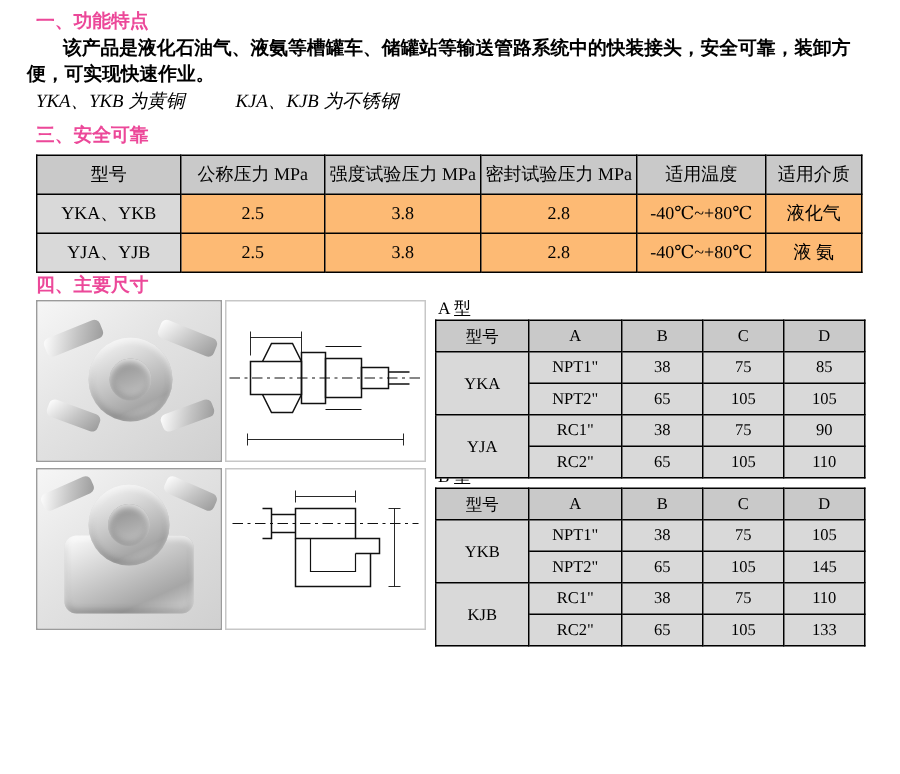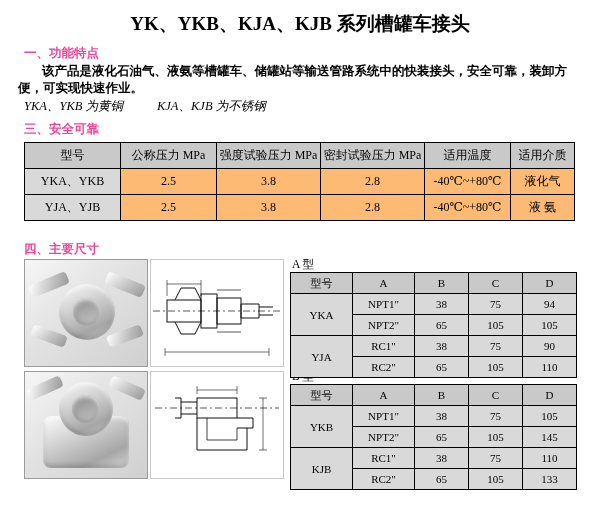--- a/index.html
+++ b/index.html
@@ -153,21 +153,20 @@
 
   
   svg.dwg { display:block; }
 
 </style>
 </head>
 <body>
 
 <div class="page">
 
-  <div class="title">YK、YKB、KJA、KJB 系列槽罐车接头</div>
 
   <div class="section-head">一、功能特点</div>
   <div class="body-text indent">该产品是液化石油气、液氨等槽罐车、储罐站等输送管路系统中的快装接头，安全可靠，装卸方便，可实现快速作业。</div>
 
   <div class="mat-line">
     <span>YKA、YKB 为黄铜</span><span class="gap"></span><span>KJA、KJB 为不锈钢</span>
   </div>
 
   <div class="section-head">三、安全可靠</div>
 
@@ -203,21 +202,21 @@
         <td>YJA、YJB</td>
         <td>2.5</td>
         <td>3.8</td>
         <td>2.8</td>
         <td>-40℃~+80℃</td>
         <td>液 氨</td>
       </tr>
     </tbody>
   </table>
 
-  <div class="section-head" style="margin-top:20px;">四、主要尺寸</div>
+  <div class="section-head" style="margin-top:0;">四、主要尺寸</div>
 
   <div class="dims" style="height:226px;">
 
     <div class="img-block photo-a">
       <div class="ph-grad"></div>
       <div class="cpl" style="left:34px; top:24px; width:56px; height:56px;"></div>
       <div class="cpl" style="left:48px; top:38px; width:28px; height:28px; background:linear-gradient(160deg,#8e8e8e,#c8c8c8);"></div>
       <div class="arm" style="left:4px; top:18px; width:40px; height:13px; transform:rotate(-22deg);"></div>
       <div class="arm" style="left:80px; top:18px; width:40px; height:13px; transform:rotate(22deg);"></div>
       <div class="arm" style="left:6px; top:70px; width:36px; height:12px; transform:rotate(20deg);"></div>
@@ -290,21 +289,21 @@
           <th>C</th>
           <th>D</th>
         </tr>
       </thead>
       <tbody>
         <tr>
           <td rowspan="2">YKA</td>
           <td>NPT1"</td>
           <td>38</td>
           <td>75</td>
-          <td>94</td>
+          <td>85</td>
         </tr>
         <tr>
           <td>NPT2"</td>
           <td>65</td>
           <td>105</td>
           <td>105</td>
         </tr>
         <tr>
           <td rowspan="2">YJA</td>
           <td>RC1"</td>

